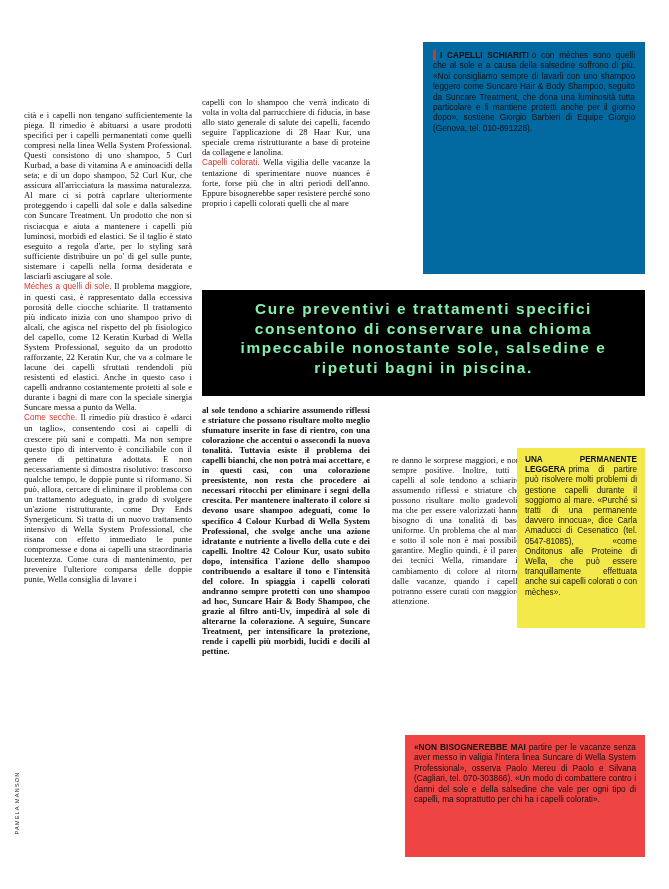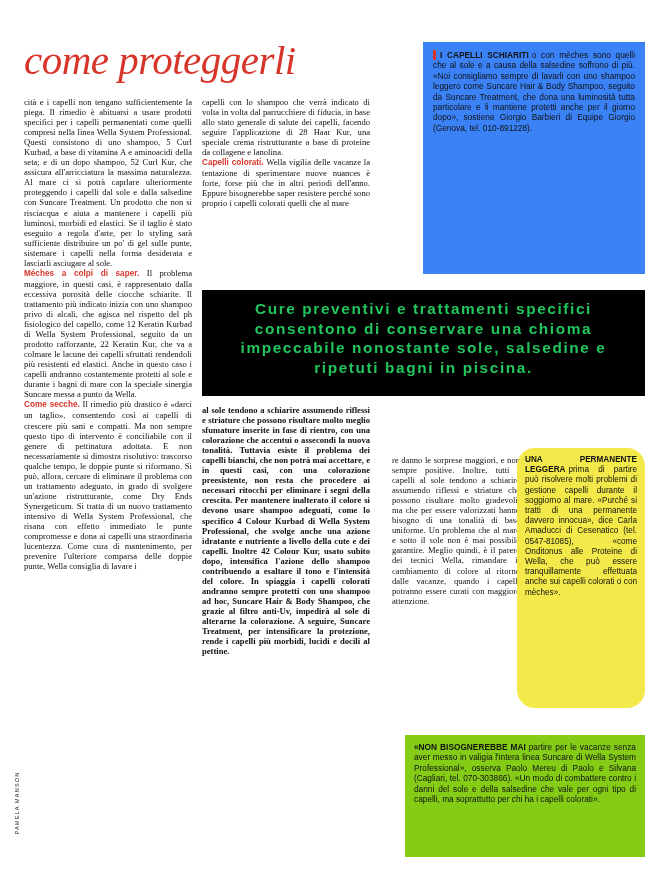--- a/index.html
+++ b/index.html
@@ -53,41 +53,41 @@
     font-size: 8.6px;
     line-height: 10.05px;
     text-align: justify;
     color: #111;
   }
   .col p {
     margin: 0;
     text-indent: 0;
   }
   .col p + p { margin-top: 0px; }
-  .col-1 { left: 24px;  top: 97px;  width: 168px; }
+  .col-1 { left: 24px;  top: 110px;  width: 168px; }
   .col-2 { left: 202px; top: 97px;  width: 168px; }
   .col-1b { left: 24px;  top: 405px; width: 168px; }
   .col-2b { left: 202px; top: 405px; width: 168px; font-weight: bold; }
   .col-3b { left: 380px; top: 455px; width: 128px; margin-left: 12px; }
 
   .runhead {
     font-family: "Liberation Sans", sans-serif;
-    font-weight: bold;
+    font-weight: normal;
     font-size: 8.2px;
     color: #d8352a;
   }
 
   
   .box-cyan {
     position: absolute;
     left: 423px;
     top: 42px;
     width: 222px;
     height: 232px;
-    background: #3b82f6;
+    background: #0369a1;
     box-sizing: border-box;
     padding: 8px 10px 8px 10px;
   }
   .box-cyan .inner {
     font-family: "Liberation Sans", sans-serif;
     font-size: 8.3px;
     line-height: 10.4px;
     text-align: justify;
     color: #111;
   }
@@ -99,87 +99,85 @@
   }
 
   
   .box-black {
     position: absolute;
     left: 202px;
     top: 290px;
     width: 443px;
     height: 106px;
     background: #000000;
-    color: #22c55e;
+    color: #86efac;
     box-sizing: border-box;
     padding: 9px 10px;
     font-family: "Liberation Sans", sans-serif;
     font-weight: bold;
     font-size: 15.4px;
     line-height: 19.5px;
     letter-spacing: 1.6px;
     text-align: center;
   }
 
   
   .box-yellow {
     position: absolute;
     left: 517px;
     top: 448px;
     width: 128px;
-    height: 260px;
+    height: 180px;
     background: #f3e94a;
     box-sizing: border-box;
     padding: 7px 8px;
     font-family: "Liberation Sans", sans-serif;
     font-size: 8.2px;
     line-height: 10.2px;
     text-align: justify;
     color: #111;
-    border-radius: 18px;
   }
   .box-yellow .kicker {
     font-weight: bold;
     margin-right: 3px;
   }
 
   
   .box-green {
     position: absolute;
     left: 405px;
     top: 735px;
     width: 240px;
     height: 122px;
-    background: #84cc16;
+    background: #ef4444;
     box-sizing: border-box;
     padding: 7px 9px;
     font-family: "Liberation Sans", sans-serif;
     font-size: 8.3px;
     line-height: 10.4px;
     text-align: justify;
     color: #111;
   }
   .box-green .kicker {
     font-weight: bold;
     margin-right: 3px;
   }
 </style>
 </head>
 <body>
 
 <div class="page">
 
-  <div class="title">come proteggerli</div>
 
   <div class="side-credit">PAMELA MANSON</div>
 
   <div class="col col-1">
     <p>cità e i capelli non tengano sufficientemente la piega. Il rimedio è abituarsi a usare prodotti specifici per i capelli permanentati come quelli compresi nella linea Wella System Professional. Questi consistono di uno shampoo, 5 Curl Kurbad, a base di vitamina A e aminoacidi della seta; e di un dopo shampoo, 52 Curl Kur, che assicura all'arricciatura la massima naturalezza. Al mare ci si potrà caprlare ulteriormente proteggendo i capelli dal sole e dalla salsedine con Suncare Treatment. Un prodotto che non si risciacqua e aiuta a mantenere i capelli più luminosi, morbidi ed elastici. Se il taglio è stato eseguito a regola d'arte, per lo styling sarà sufficiente distribuire un po' di gel sulle punte, sistemare i capelli nella forma desiderata e lasciarli asciugare al sole.</p>
     <p>
-      <span class="runhead">Méches a colpi di saper.</span>
+      <span class="runhead">Méches a quelli di sole.</span>
       <span>Il problema maggiore, in questi casi, è rappresentato dalla eccessiva porosità delle ciocche schiarite. Il trattamento più indicato inizia con uno shampoo privo di alcali, che agisca nel rispetto del ph fisiologico del capello, come 12 Keratin Kurbad di Wella System Professional, seguito da un prodotto rafforzante, 22 Keratin Kur, che va a colmare le lacune dei capelli sfruttati rendendoli più resistenti ed elastici. Anche in questo caso i capelli andranno costantemente protetti al sole e durante i bagni di mare con la speciale sinergia Suncare messa a punto da Wella.</span>
     </p>
     <p>
       <span class="runhead">Come secche.</span>
       <span>Il rimedio più drastico è «darci un taglio», consentendo così ai capelli di crescere più sani e compatti. Ma non sempre questo tipo di intervento è conciliabile con il genere di pettinatura adottata. E non necessariamente si dimostra risolutivo: trascorso qualche tempo, le doppie punte si riformano. Si può, allora, cercare di eliminare il problema con un trattamento adeguato, in grado di svolgere un'azione ristrutturante, come Dry Ends Synergeticum. Si tratta di un nuovo trattamento intensivo di Wella System Professional, che risana con effetto immediato le punte compromesse e dona ai capelli una straordinaria lucentezza. Come cura di mantenimento, per prevenire l'ulteriore comparsa delle doppie punte, Wella consiglia di lavare i</span>
     </p>
   </div>
 
   <div class="col col-2">
     <p>capelli con lo shampoo che verrà indicato di volta in volta dal parrucchiere di fiducia, in base allo stato generale di salute dei capelli, facendo seguire l'applicazione di 28 Haar Kur, una speciale crema ristrutturante a base di proteine da collagene e lanolina.</p>

